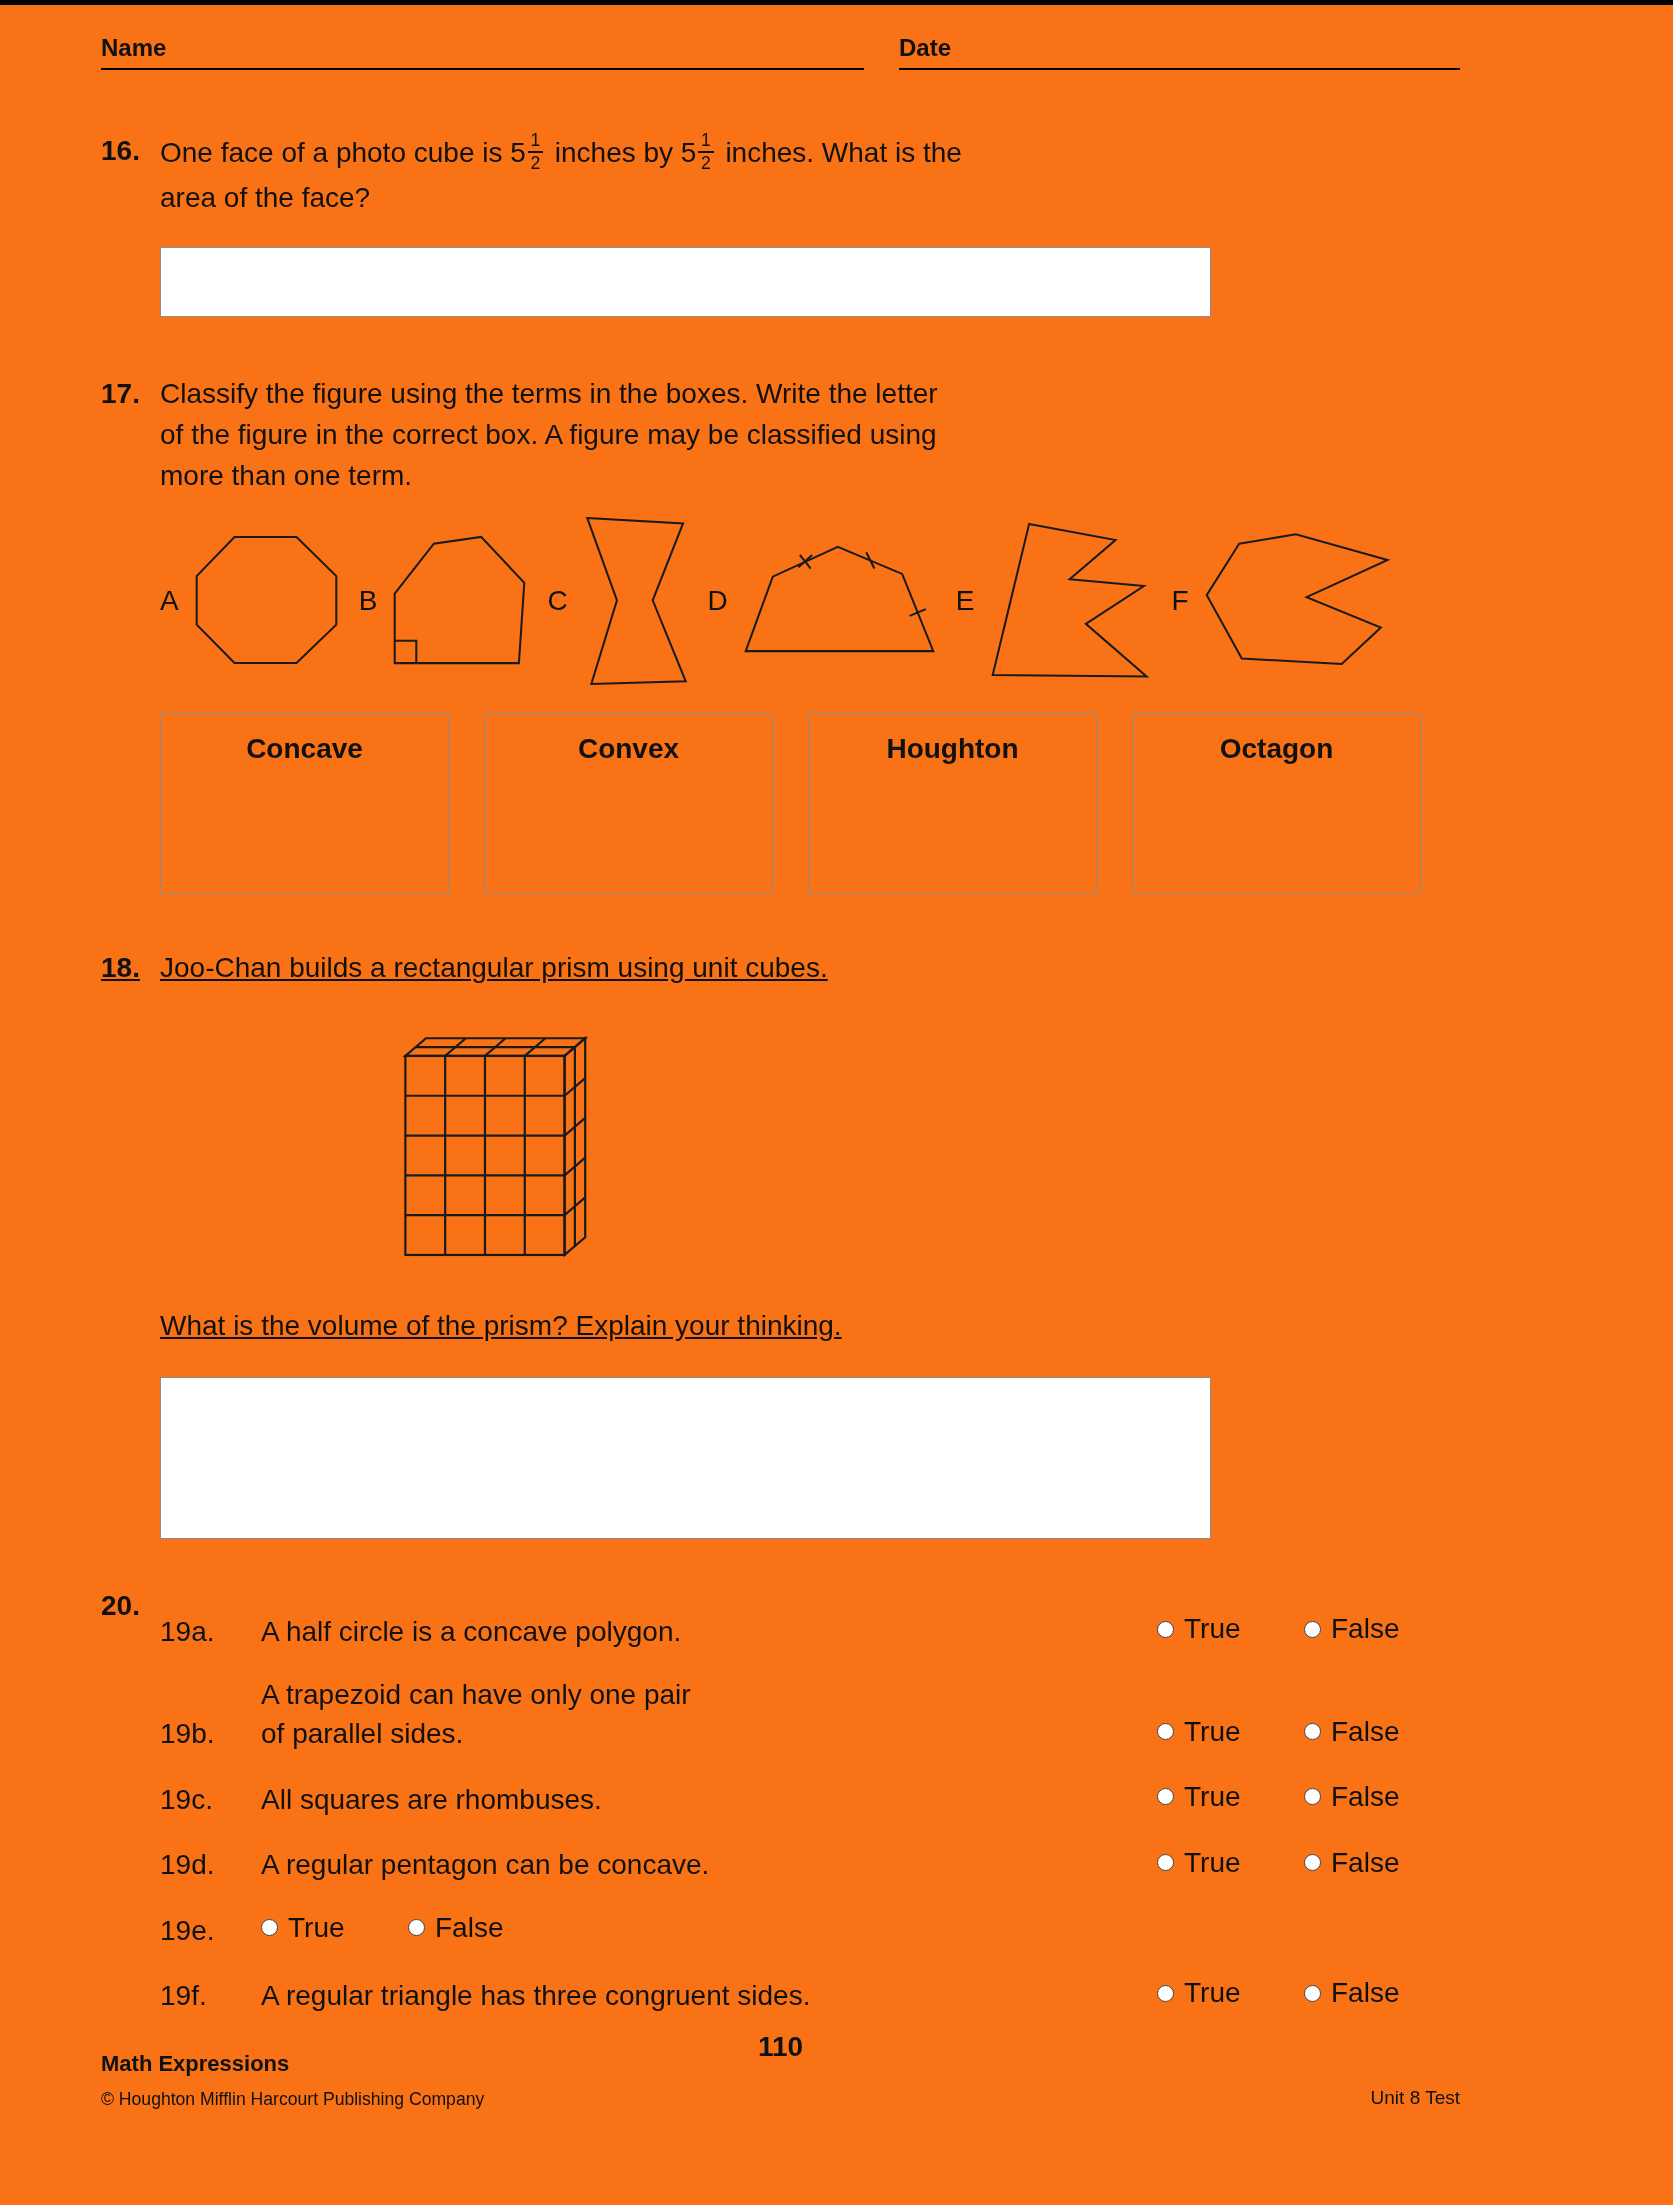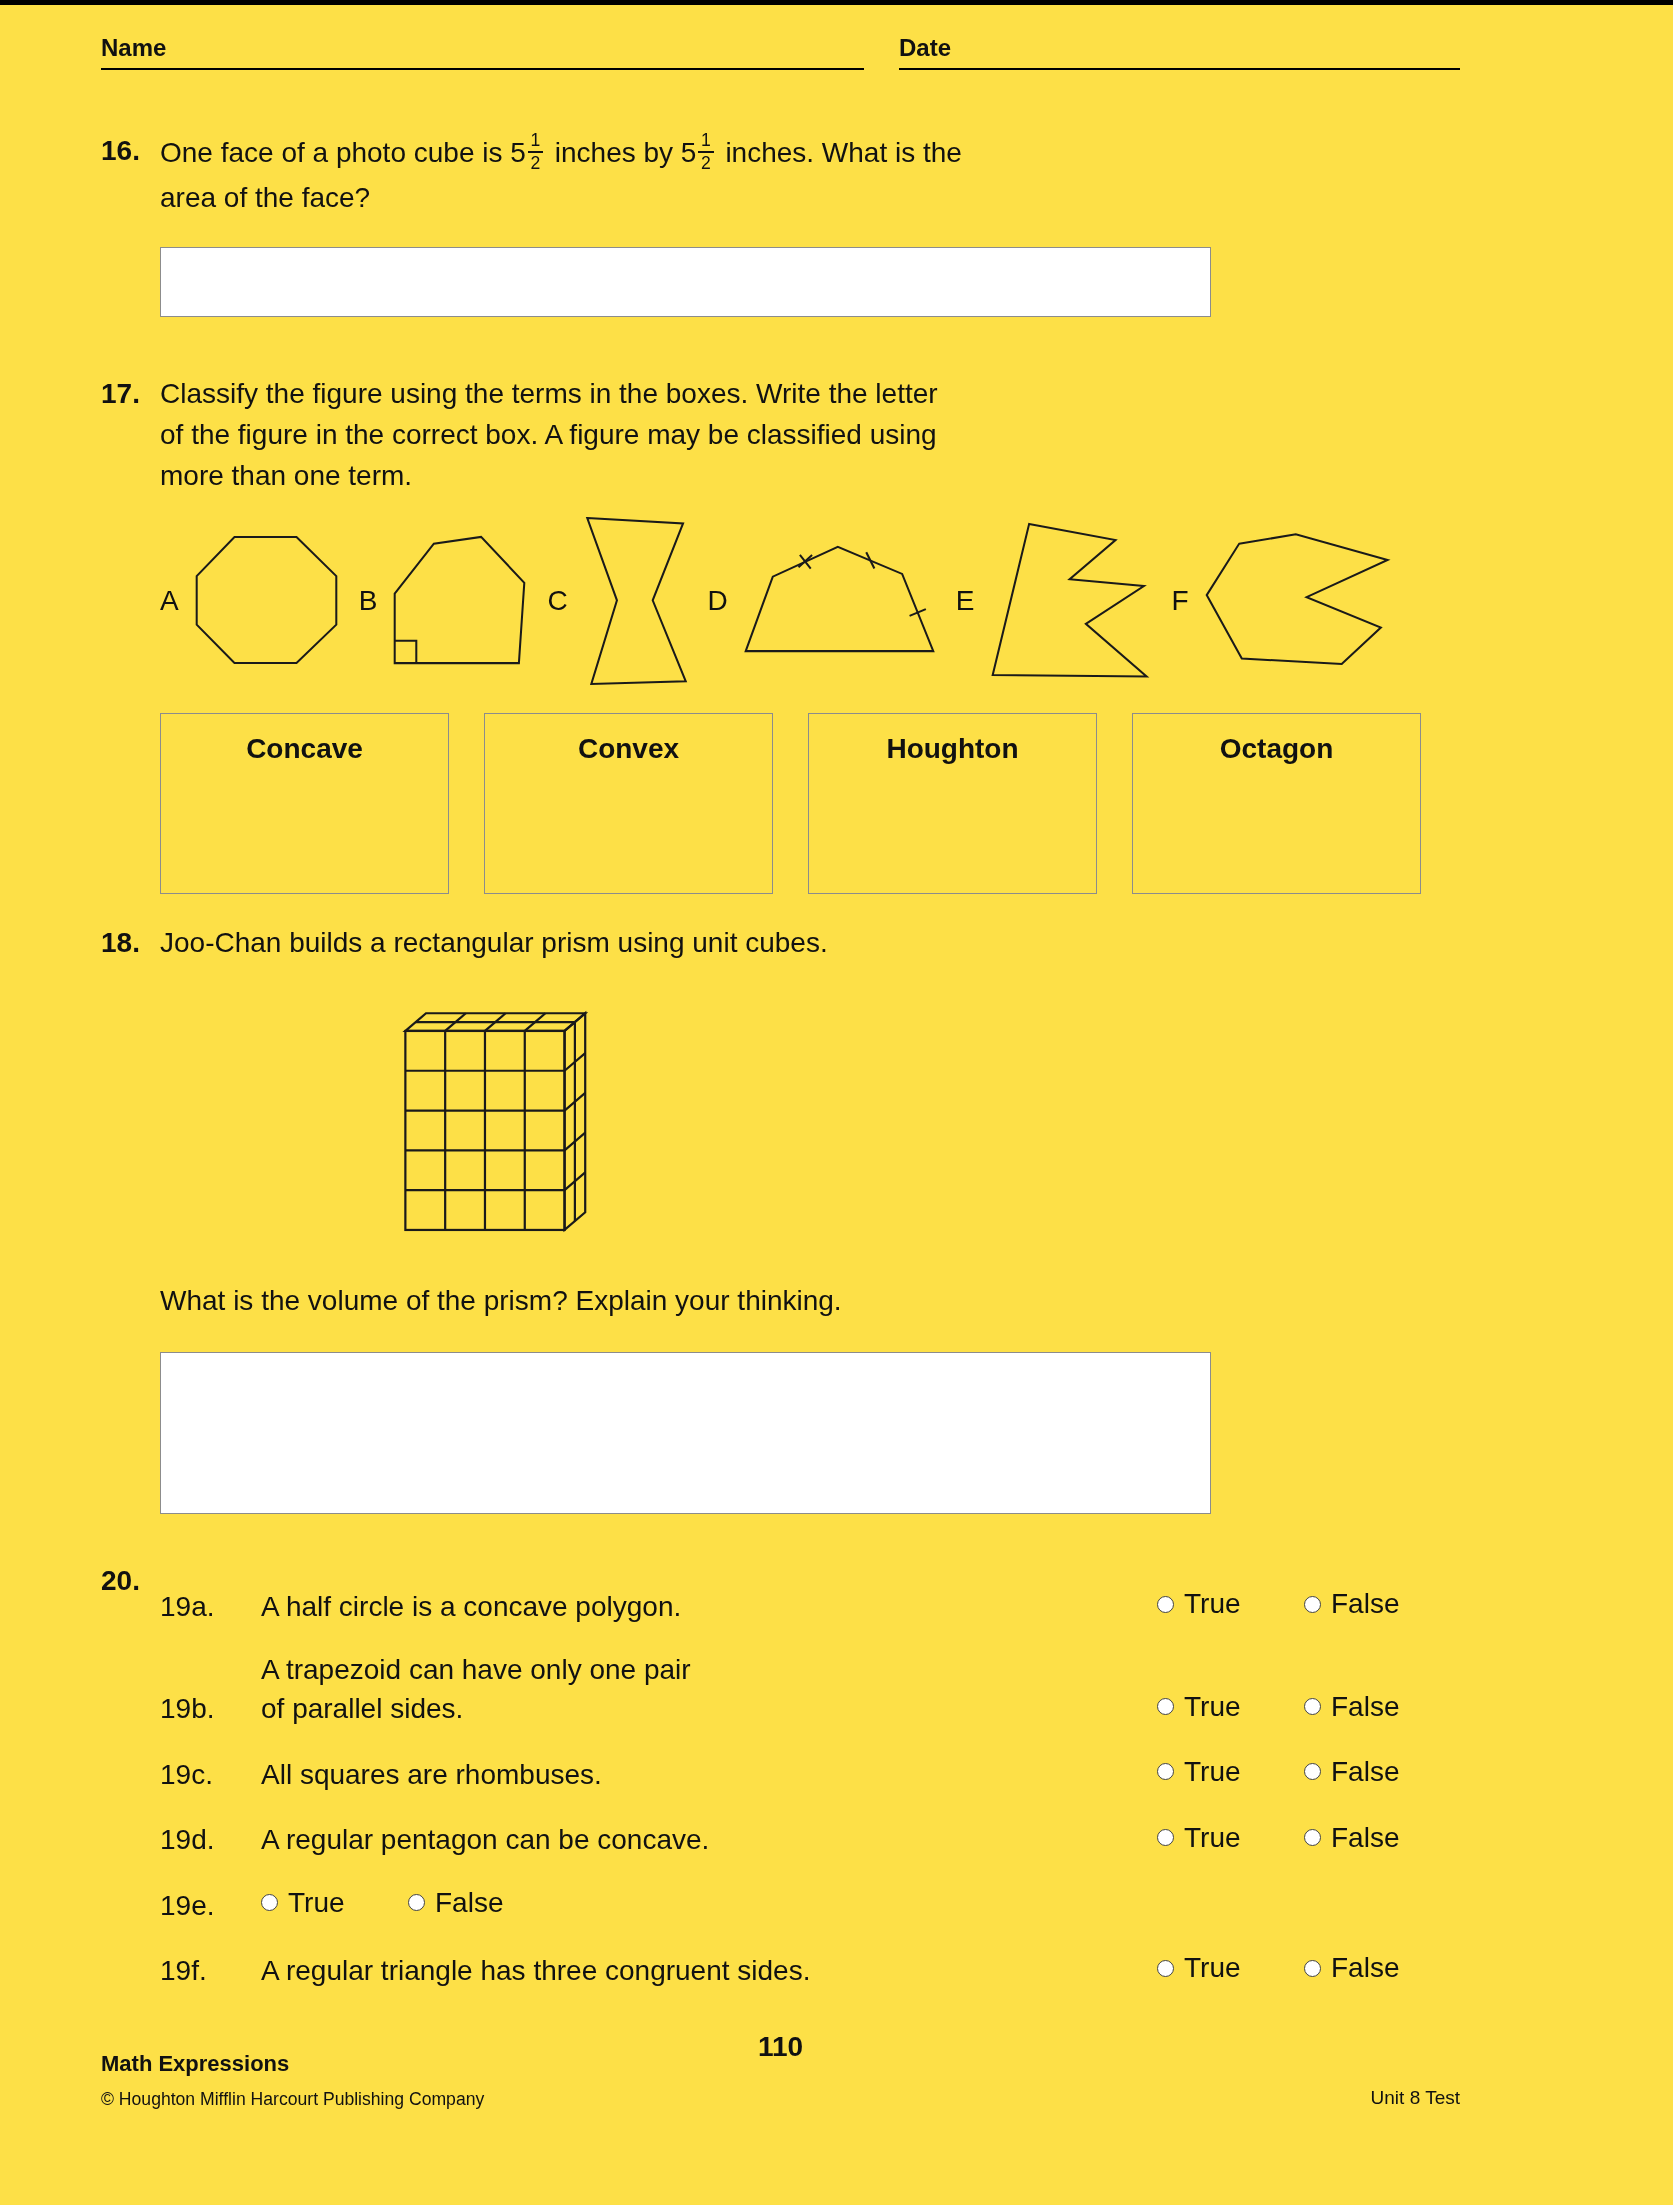--- a/index.html
+++ b/index.html
@@ -1,20 +1,20 @@
 <!DOCTYPE html>
 <html style="font-size:10.8px"><head>
 <meta charset="utf-8">
 <style>
   * { margin:0; padding:0; box-sizing:border-box; }
   html,body { background:#ffffff; }
   .page {
     position:relative;
     width:1673px; height:2205px;
-    background:#fde047;
+    background:#f97316;
     color:#111111;
     font-family:"Liberation Sans", sans-serif;
     padding:0 213px 0 101px;
     overflow:hidden;
   }
   .top-edge { position:absolute; top:0; left:0; right:0; height:4.7px; background:#000; }
 
   
   .header { display:flex; gap:35px; margin-top:34px; }
   .hfield { display:flex; border-bottom:2.4px solid #000; padding-bottom:6px; font-weight:bold; font-size:24px; }
@@ -23,21 +23,21 @@
   .hfill { flex:1; }
 
   
   .question { display:flex; }
   .qnum { width:59px; flex-shrink:0; font-weight:bold; font-size:28px; line-height:1.42; }
   .qbody { flex:1; font-size:28px; line-height:1.42; }
   .qline { min-height:41px; }
 
   .q16 { margin-top:61px; }
   .q17 { margin-top:57px; }
-  .q18 { margin-top:29px; }
+  .q18 { margin-top:54px;text-decoration:underline; }
   .q19 { margin-top:47px; }
 
   
   .mixed { white-space:nowrap; }
   .frac { display:inline-flex; flex-direction:column; vertical-align:middle; text-align:center;
           font-size:17.6px; line-height:1.12; margin:0 4px 4px 2px; }
   .fnum { border-bottom:2px solid #111; padding:0 2.7px 0.7px 2.7px; }
   .fden { padding-top:0.7px; }
 
   

